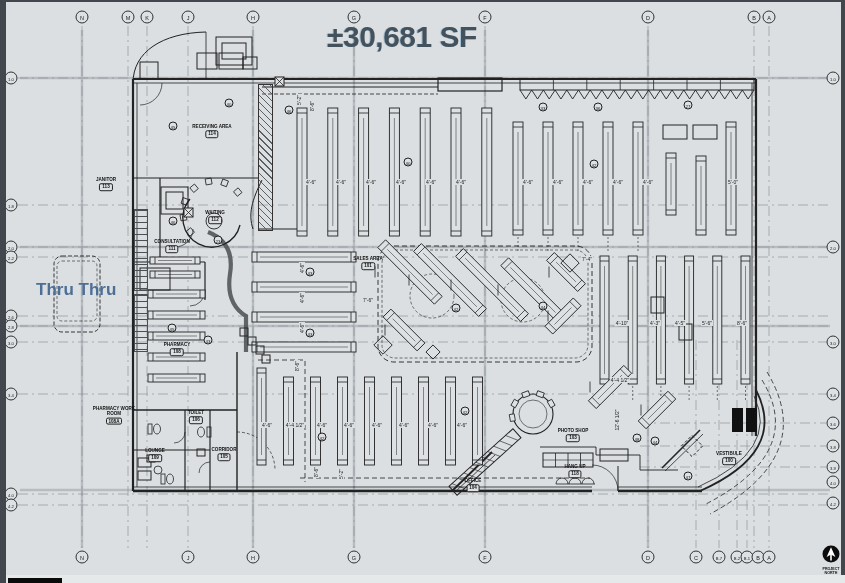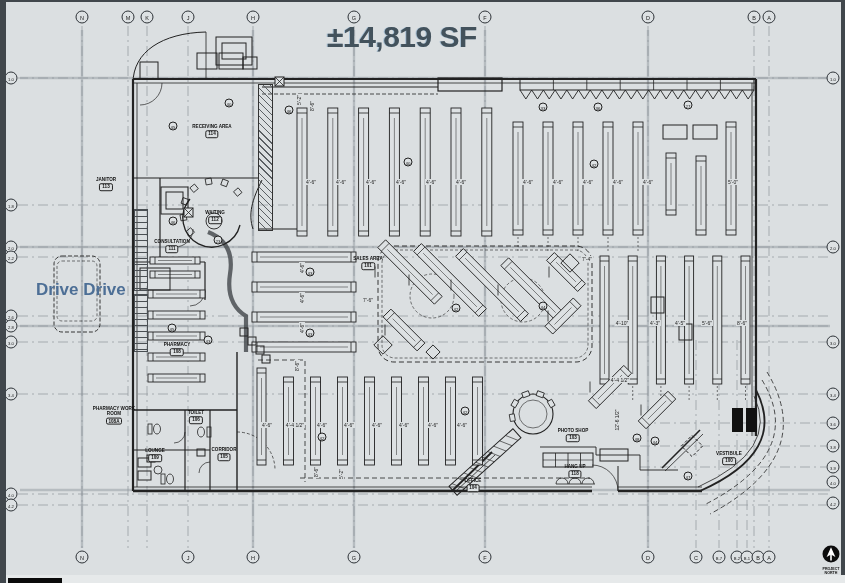--- a/index.html
+++ b/index.html
@@ -568,22 +568,22 @@
       <div class="dim rot" style="left: 302px; top: 328px;">4'-6"</div>
       <div class="dim rot" style="left: 297px; top: 366px;">8'-6"</div>
       <div class="dim rot" style="left: 316px; top: 472px;">8'-6"</div>
       <div class="dim rot" style="left: 341px; top: 474px;">5'-2"</div>
       <div class="dim rot" style="left: 617px; top: 420px;">12'-6 1/2"</div>
       <div class="dim" style="left: 368px; top: 300px;">7'-6"</div>
       <div class="dim" style="left: 587px; top: 259px;">7'-4"</div>
       <div class="dim" style="left: 620px; top: 380px;">4'-4 1/2"</div>
     </div>
 
-  <div id="page-title">±14,819 SF</div>
-  <div id="drive-thru-label">Drive Drive</div>
+  <div id="page-title">±30,681 SF</div>
+  <div id="drive-thru-label">Thru Thru</div>
 
   <div id="north-arrow">
     <svg width="18" height="18" viewBox="0 0 18 18">
       <circle cx="9" cy="9" r="8.5" fill="#0c0c0c"></circle>
       <path d="M9,2.2 L13.4,12 L9,9.6 L4.6,12 Z" fill="#ffffff"></path>
       <rect x="8.2" y="9" width="1.6" height="6.5" fill="#ffffff"></rect>
     </svg>
     <div class="na-label">PROJECT NORTH</div>
   </div>
 

